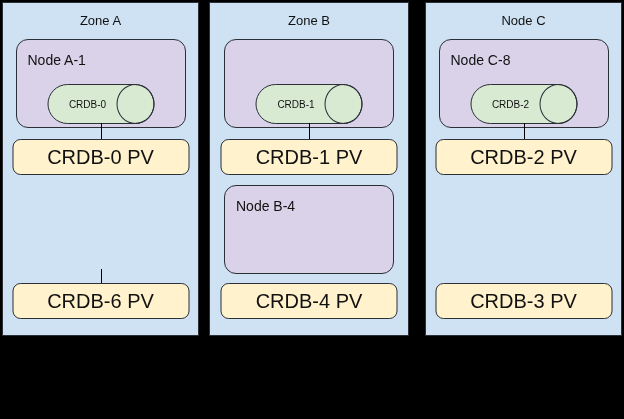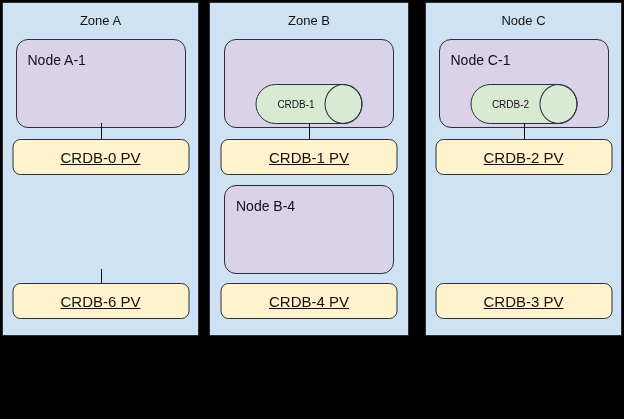--- a/index.html
+++ b/index.html
@@ -67,36 +67,39 @@
   .connector-1{top:120px;height:16px;}
   .connector-2{top:266px;height:14px;}
   .pv{
     position:absolute;left:50%;transform:translateX(-50%);
     width:177px;height:36px;
     background:var(--pv-bg,#fff2cc);
     border:1px solid var(--line,#2b2f36);
     border-radius:8px;
     box-sizing:border-box;
     display:flex;align-items:center;justify-content:center;
-    font-size:15px;
-    text-decoration:underline;
+    font-size:20px;
   }
   .pv-1{top:136px;}
   .pv-2{top:280px;}
 </style>
 </head>
 <body style="--canvas-bg: #000000; --zone-bg: #cfe2f3; --node-bg: #d9d2e9; --cyl-bg: #d9ead3; --pv-bg: #fff2cc; --line: #2b2f36;">
 
 <div class="canvas">
 
   <section class="zone zone-a">
     <div class="zone-title">Zone A</div>
 
     <div class="node node-1">
       <div class="node-title">Node A-1</div>
+      <div class="cylinder">
+        <span class="cyl-label">CRDB-0</span>
+        <span class="cyl-end"></span>
+      </div>
     </div>
     <div class="connector connector-1"></div>
     <div class="pv pv-1">CRDB-0 PV</div>
 
     <div class="connector connector-2"></div>
     <div class="pv pv-2">CRDB-6 PV</div>
   </section>
 
   <section class="zone zone-b">
     <div class="zone-title">Zone B</div>
@@ -113,21 +116,21 @@
     <div class="node node-2">
       <div class="node-title">Node B-4</div>
     </div>
     <div class="pv pv-2">CRDB-4 PV</div>
   </section>
 
   <section class="zone zone-c">
     <div class="zone-title">Node C</div>
 
     <div class="node node-1">
-      <div class="node-title">Node C-1</div>
+      <div class="node-title">Node C-8</div>
       <div class="cylinder">
         <span class="cyl-label">CRDB-2</span>
         <span class="cyl-end"></span>
       </div>
     </div>
     <div class="connector connector-1"></div>
     <div class="pv pv-1">CRDB-2 PV</div>
 
     <div class="pv pv-2">CRDB-3 PV</div>
   </section>

